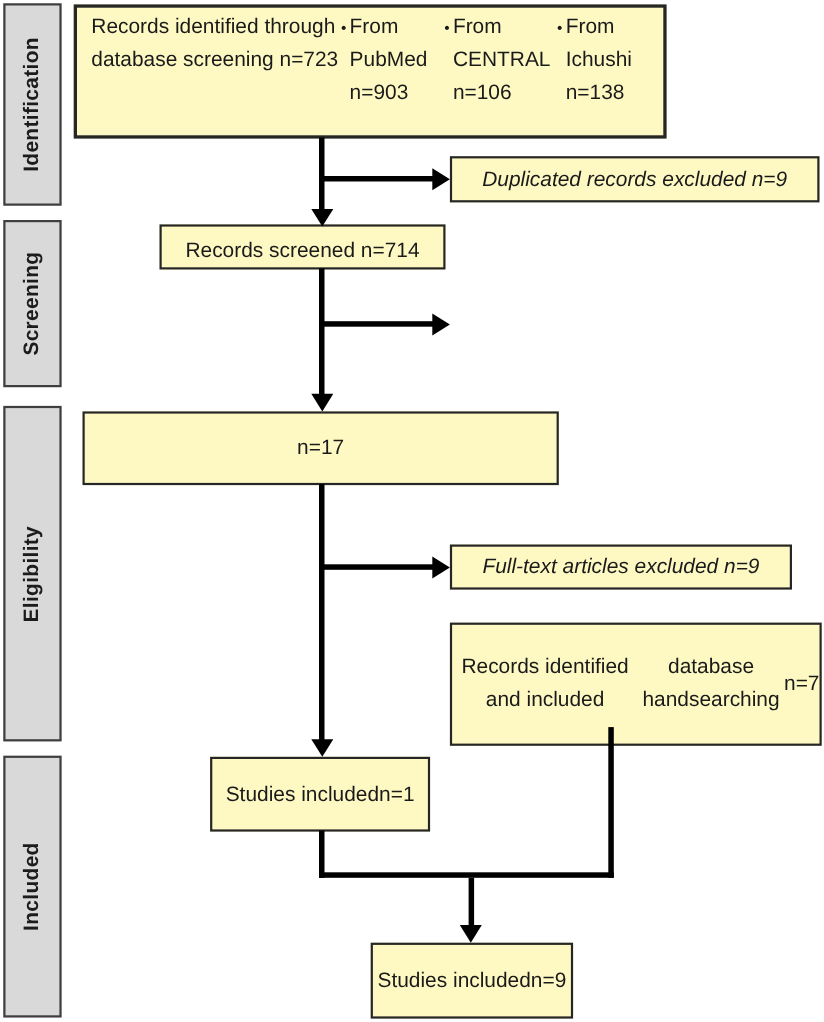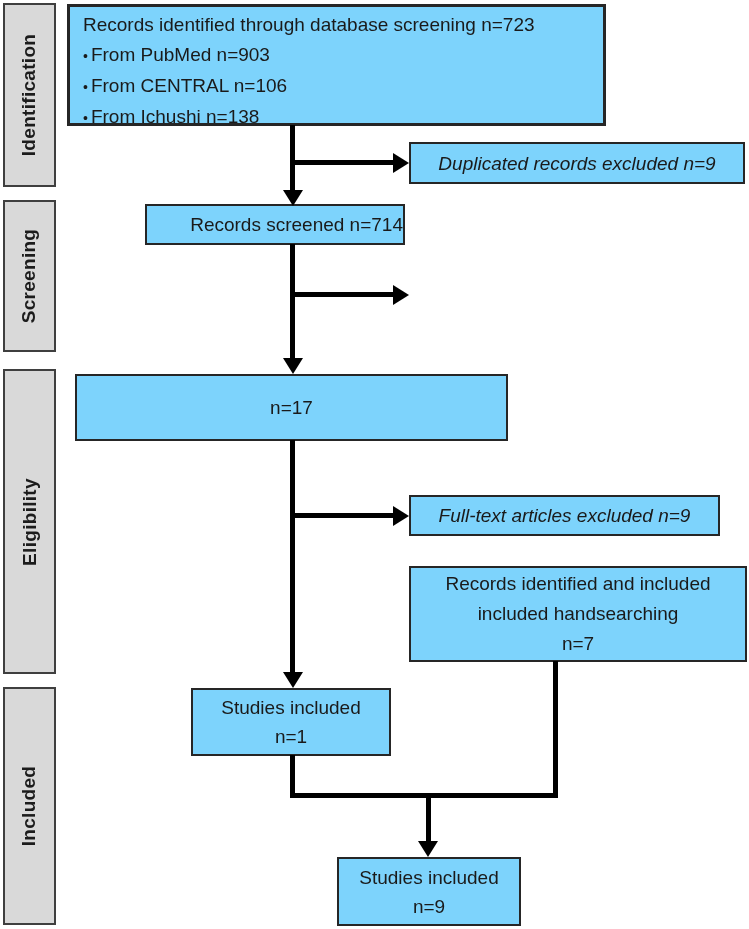--- a/index.html
+++ b/index.html
@@ -39,25 +39,25 @@
     letter-spacing: 0.3px;
   }
   #stage-identification { top: 3px;   height: 184px; }
   #stage-screening      { top: 200px; height: 152px; }
   #stage-eligibility    { top: 369px; height: 305px; }
   #stage-included       { top: 687px; height: 238px; }
 
   
   .fbox {
     position: absolute;
-    background: #7dd3fc;
+    background: #fef9c3;
     border: 2px solid #262626;
     box-sizing: border-box;
     display: flex;
-    flex-direction: column;
+    flex-direction: row;
     align-items: center;
     justify-content: center;
     text-align: center;
     font-size: 19px;
     line-height: 29px;
     color: #1a1a1a;
   }
   #box-identified {
     left: 67px; top: 4px; width: 539px; height: 122px;
     border-width: 3px;
@@ -67,21 +67,21 @@
     padding: 3px 8px 3px 13px;
     line-height: 30px;
   }
   #box-identified .bullet-row { display: flex; align-items: baseline; }
   #box-identified .bullet-marker { font-size: 14px; margin-right: 3px; }
   #box-duplicates { left: 409px; top: 142px; width: 336px; height: 42px; font-style: italic; }
   #box-screened   { left: 145px; top: 204px; width: 260px; height: 41px; align-items: flex-end; }
   #box-records-excluded { left: 409px; top: 274px; width: 256px; height: 41px; }
   #box-fulltext-assessed { left: 75px;  top: 374px; width: 433px; height: 67px; }
   #box-fulltext-excluded { left: 409px; top: 495px; width: 311px; height: 41px; font-style: italic; }
-  #box-handsearching     { left: 409px; top: 566px; width: 338px; height: 96px; line-height: 30px; }
+  #box-handsearching     { left: 409px; top: 566px; width: 338px; height: 112px; line-height: 30px; }
   #box-included-8 { left: 191px; top: 688px; width: 200px; height: 68px; }
   #box-included-9 { left: 337px; top: 857px; width: 184px; height: 69px; }
 
   
   .vline { position: absolute; width: 5px;  background: #000000; }
   .hline { position: absolute; height: 5px; background: #000000; }
   .head-down {
     position: absolute; width: 0; height: 0;
     border-left: 10px solid transparent;
     border-right: 10px solid transparent;
@@ -160,21 +160,21 @@
   <div class="fbox" id="box-fulltext-assessed">
     <div>n=17</div>
   </div>
 
   <div class="fbox" id="box-fulltext-excluded">
     <div>Full-text articles excluded n=9</div>
   </div>
 
   <div class="fbox" id="box-handsearching">
     <div>Records identified and included</div>
-    <div>included handsearching</div>
+    <div>database handsearching</div>
     <div>n=7</div>
   </div>
 
   <div class="fbox" id="box-included-8">
     <div>Studies included</div>
     <div>n=1</div>
   </div>
 
   <div class="fbox" id="box-included-9">
     <div>Studies included</div>

